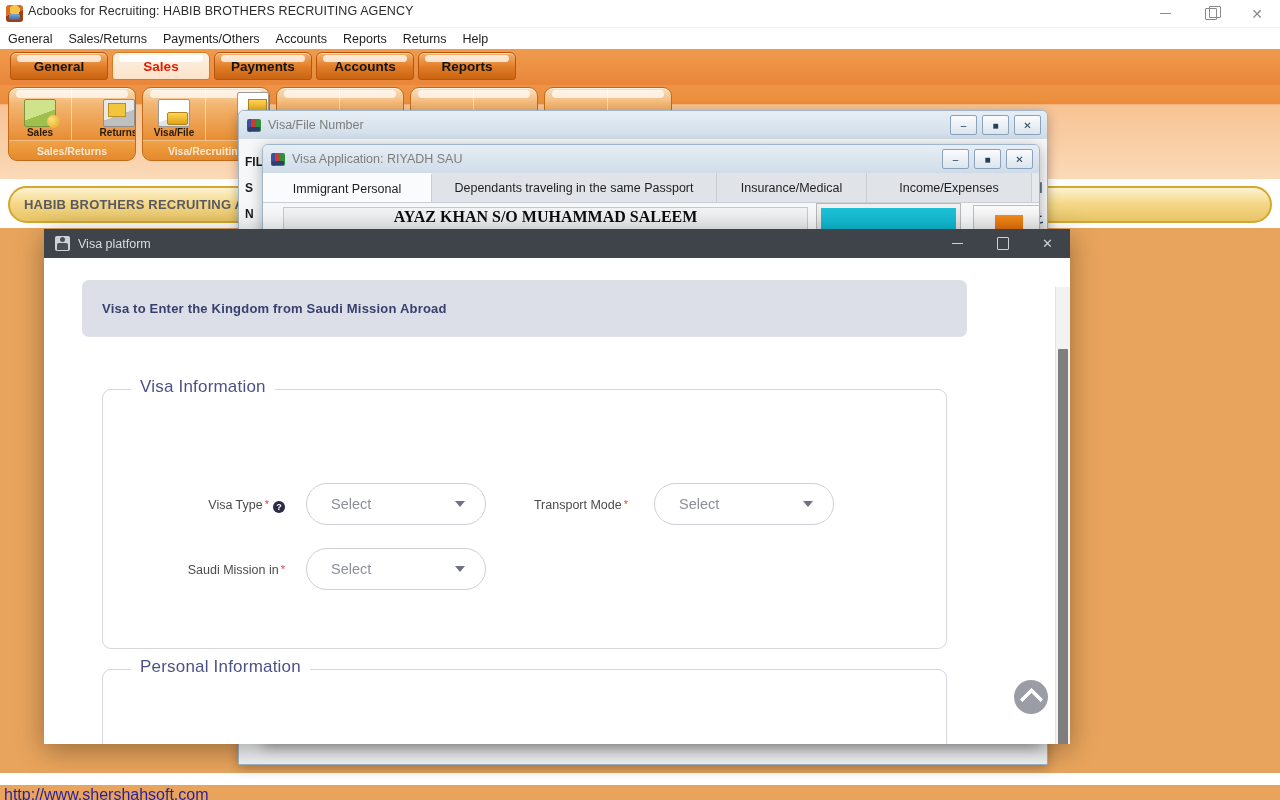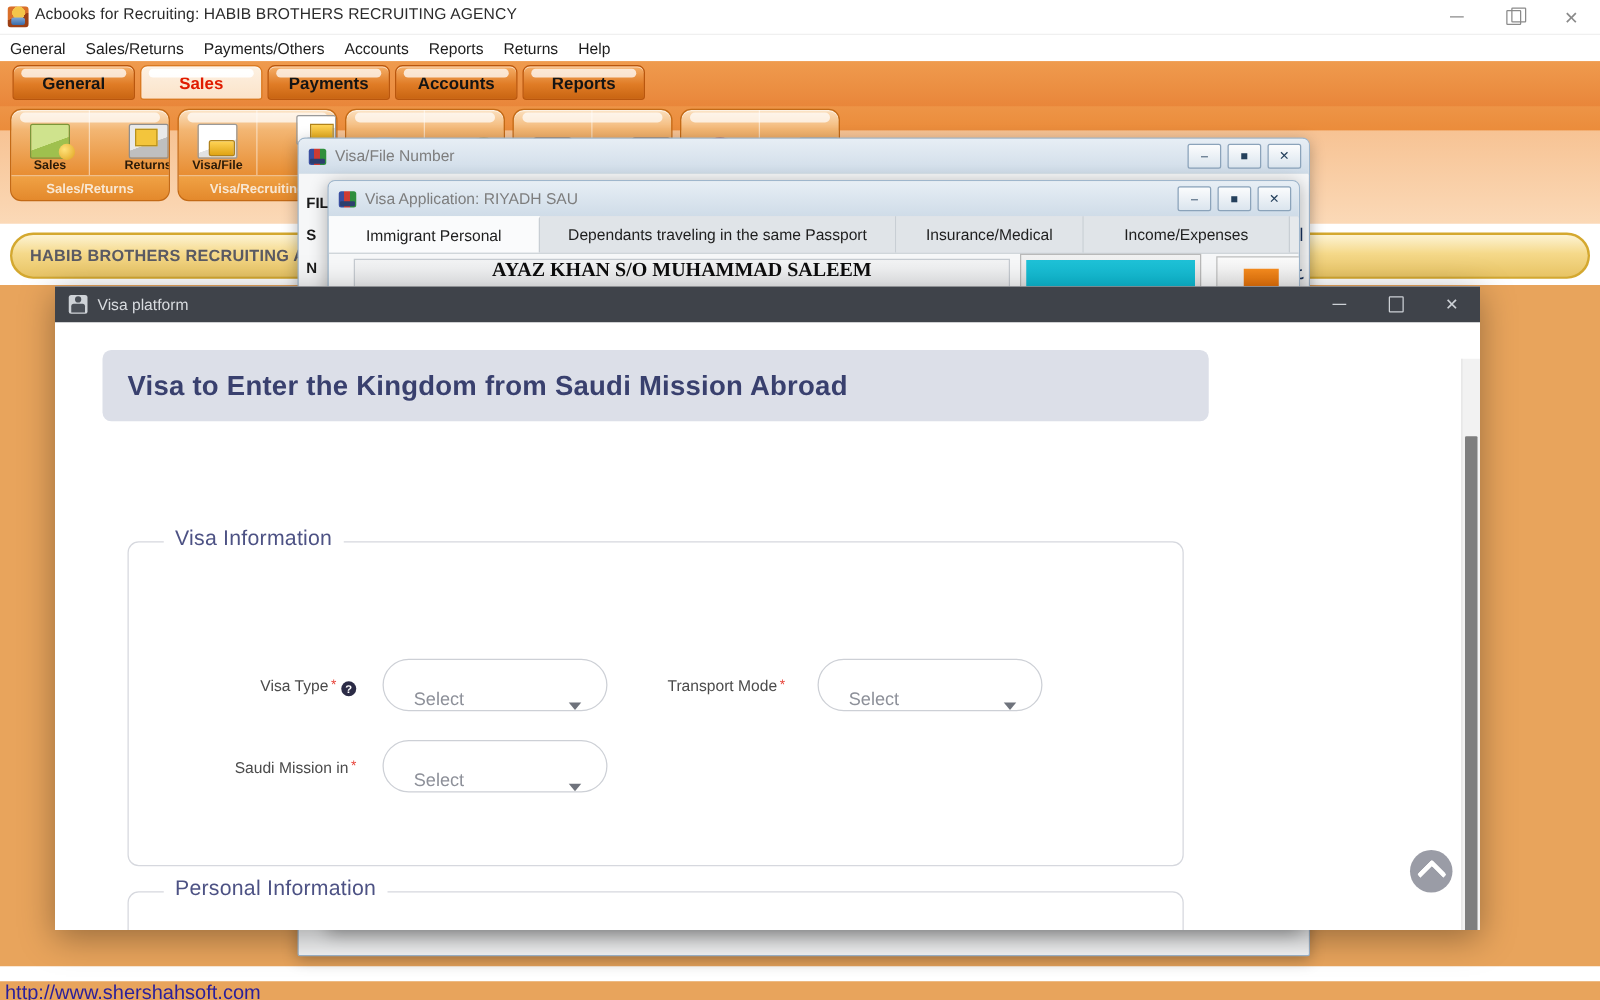--- a/index.html
+++ b/index.html
@@ -197,21 +197,21 @@
   .cyanbtn i{display:block;width:100%;height:100%;background:linear-gradient(180deg,#1fc2d8,#07b4cd);}
   .orangebtn{
     position:absolute;left:710px;top:2px;width:72px;height:34px;
     background:linear-gradient(180deg,#fbfbfb,#e6e6e6);border:1px solid #bfbfbf;box-sizing:border-box;
     display:flex;align-items:center;justify-content:center;
   }
   .orangebtn i{display:block;width:28px;height:14px;background:linear-gradient(180deg,#f78c1e,#e2700a);}
 
   
   #win-visaplatform{
-    position:absolute;left:44px;top:229px;width:1140px;height:515px;
+    position:absolute;left:44px;top:229px;width:1026px;height:515px;
     background:#ffffff;box-shadow:0 6px 26px rgba(0,0,0,.35);overflow:hidden;
   }
   .vp-title{
     height:29px;background:#3f434a;display:flex;align-items:center;position:relative;
   }
   .vp-ico{
     width:15px;height:15px;margin-left:11px;background:#cfd3d8;border-radius:2px;position:relative;
   }
   .vp-ico:before{content:"";position:absolute;left:5px;top:1px;width:5px;height:5px;border-radius:50%;background:#4a4f57;}
   .vp-ico:after{content:"";position:absolute;left:2px;top:7px;width:11px;height:7px;background:#4a4f57;border-radius:2px 2px 0 0;}
@@ -221,43 +221,43 @@
   .vp-min{width:11px;height:1px;background:#cdd1d6;display:block;}
   .vp-max{width:10px;height:11px;border:1px solid #cdd1d6;border-radius:1px;display:block;}
 
   .vp-content{position:absolute;left:0;top:29px;right:0;bottom:0;background:#ffffff;overflow:hidden;}
   .vp-inner{position:absolute;left:0;top:0;right:0;bottom:0;}
 
   .banner{
     position:absolute;left:38px;top:22px;width:885px;height:57px;
     background:#dcdfe8;border-radius:7px;display:flex;align-items:center;box-sizing:border-box;
   }
-  .banner span{margin-left:20px;font-size:22px;font-weight:bold;color:#39406e;letter-spacing:.2px;}
+  .banner span{margin-left:20px;font-size:13px;font-weight:bold;color:#39406e;letter-spacing:.2px;}
 
   .fieldset{
-    position:absolute;border:1px solid #d6d8de;border-radius:9px;background:#fff;box-sizing:border-box;margin-top:44px;
+    position:absolute;border:1px solid #d6d8de;border-radius:9px;background:#fff;box-sizing:border-box;
   }
   .legend{
     position:absolute;top:-13px;left:28px;background:#fff;padding:0 9px;
     font-size:17px;color:#4d5284;font-weight:normal;letter-spacing:.2px;white-space:nowrap;
   }
   #fs-visa{left:58px;top:131px;width:845px;height:260px;}
   #fs-personal{left:58px;top:411px;width:845px;height:200px;}
 
   .formlabel{
     position:absolute;font-size:12.5px;color:#4b4b4b;text-align:right;white-space:nowrap;
   }
   .req{color:#e8453c;font-size:11px;vertical-align:top;margin-left:2px;}
   .helpico{
     display:inline-block;width:12px;height:12px;border-radius:50%;background:#2b2b46;color:#fff;
     font-size:9px;font-weight:bold;line-height:12px;text-align:center;margin-left:4px;vertical-align:-1px;
   }
   .selectbox{
     position:absolute;height:42px;border:1px solid #cdd0d6;border-radius:21px;background:#fff;
-    box-sizing:border-box;display:flex;align-items:flex-end;
+    box-sizing:border-box;display:flex;align-items:center;
   }
   .selectbox .ph{margin-left:24px;font-size:14.5px;color:#8d9099;}
   .selectbox .caret{
     position:absolute;right:20px;width:0;height:0;border-left:5px solid transparent;
     border-right:5px solid transparent;border-top:6px solid #6f737c;
   }
 
   .scrolltop{
     position:absolute;right:22px;bottom:30px;width:34px;height:34px;border-radius:50%;
     background:#9a9ca6;display:flex;align-items:center;justify-content:center;

